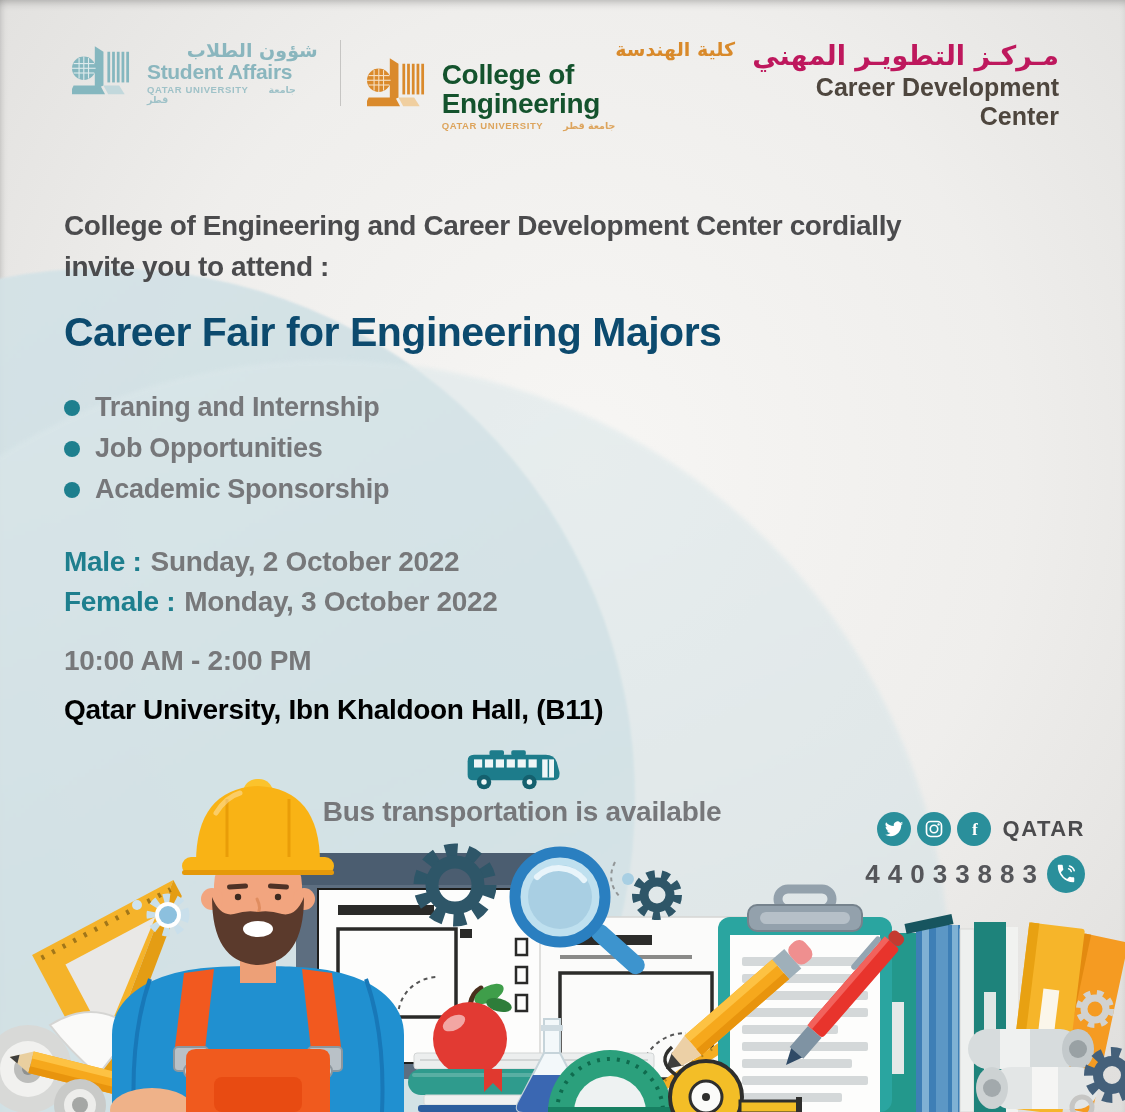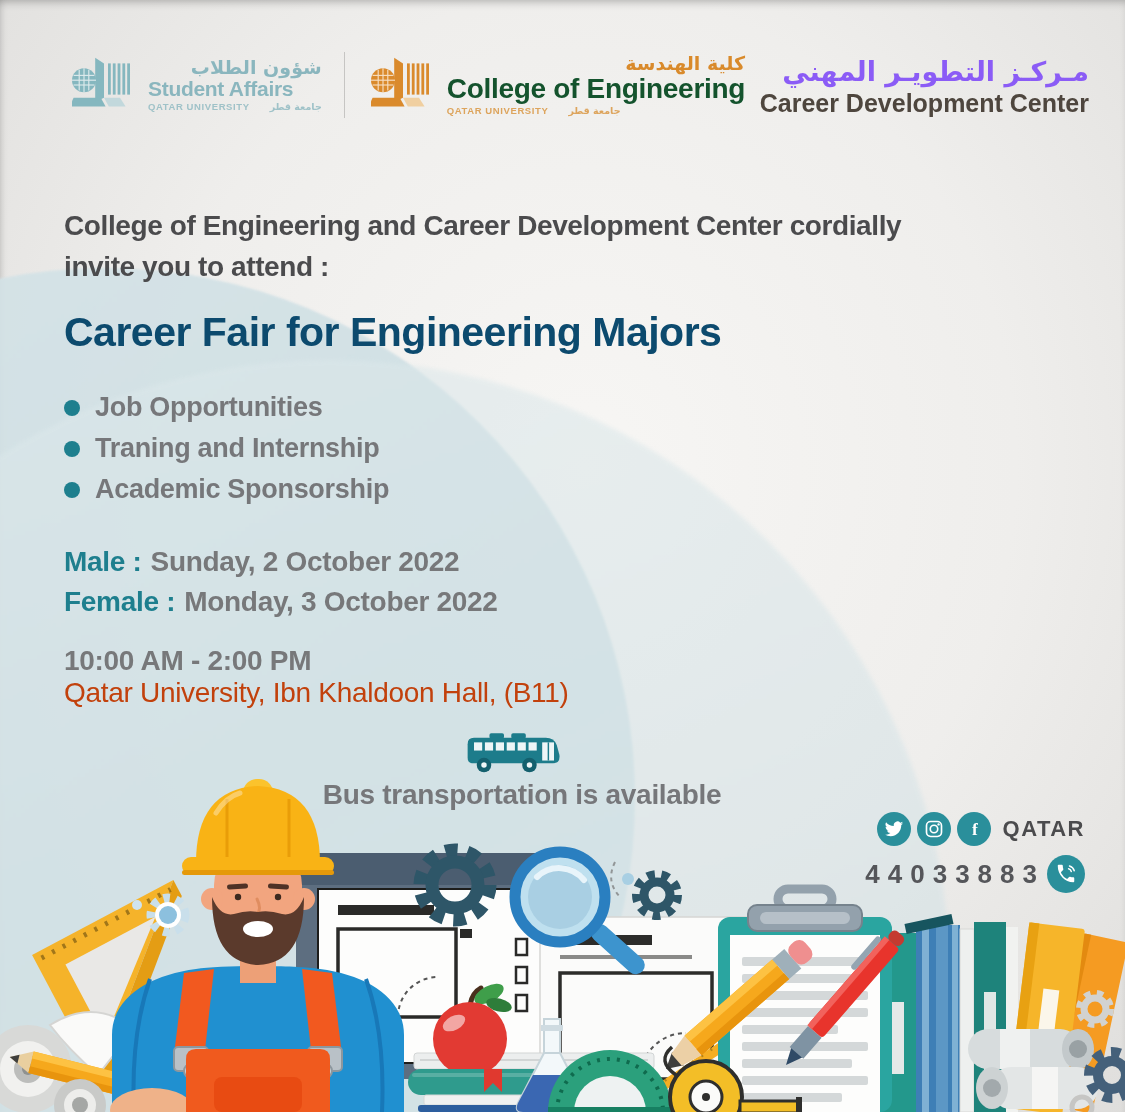--- a/index.html
+++ b/index.html
@@ -9,49 +9,49 @@
   .poster{position:absolute;inset:0;overflow:hidden;
           box-shadow:inset 0 6px 8px -4px rgba(0,0,0,.25), inset 6px 0 8px -6px rgba(0,0,0,.15);}
   
   .bg-circle{position:absolute;border-radius:50%;}
   .c1{left:-425px;top:268px;width:1060px;height:1060px;
       background:linear-gradient(150deg,#d6e4e8 0%,#cddee3 55%,#d8e6e9 100%);opacity:.92;filter:blur(1px);}
   .c2{left:-290px;top:360px;width:1240px;height:1240px;
       background:linear-gradient(160deg,#dfeaec 0%,#d3e2e6 60%,#e2ecee 100%);opacity:.55;filter:blur(2px);}
 
   
-  header{position:absolute;left:72px;right:36px;top:40px;height:78px;display:flex;align-items:flex-end;}
+  header{position:absolute;left:72px;right:66px;top:40px;height:78px;display:flex;align-items:flex-start;}
   .logo{display:flex;align-items:center;}
   .logo-text{margin-left:12px;line-height:1.05;}
   .ar{font-family:"DejaVu Sans",sans-serif;font-weight:bold;direction:rtl;}
   .sa .ar{color:#8ab6be;font-size:19px;}
   .sa .en{color:#8ab6be;font-size:21px;font-weight:bold;letter-spacing:-.3px;}
   .sa .uni{color:#9fc2c8;font-size:9.5px;font-weight:bold;letter-spacing:.6px;margin-top:2px;}
   .ce .ar{color:#d98a2b;font-size:19px;}
   .ce .en{color:#14532d;font-size:28px;font-weight:bold;letter-spacing:-.3px;}
   .ce .uni{color:#dda45c;font-size:9.5px;font-weight:bold;letter-spacing:.6px;margin-top:2px;}
   .uni-ar{font-family:"DejaVu Sans",sans-serif;margin-left:20px;font-weight:bold;}
   .vdiv{width:1px;height:66px;background:#c6c5c3;margin:0 26px 0 22px;}
   .cdc{margin-left:auto;text-align:right;display:block;}
-  .cdc .ar{color:#8b5cf6;font-size:27px;letter-spacing:.5px;}
+  .cdc .ar{color:#be185d;font-size:27px;letter-spacing:.5px;}
   .cdc .en{color:#4e463e;font-size:25px;font-weight:bold;margin-top:2px;}
 
   
   main{position:absolute;left:64px;top:205px;width:900px;}
   .intro{margin:0;font-size:28px;font-weight:bold;color:#4b4b4d;line-height:41px;letter-spacing:-.4px;}
   .title{margin:22px 0 0 0;font-size:41px;font-weight:bold;color:#0c4a6e;letter-spacing:-.5px;line-height:46px;}
   .bullets{list-style:none;margin:32px 0 0 0;padding:0;}
   .bullets li{display:flex;align-items:center;height:41px;font-size:27px;font-weight:bold;color:#76777a;letter-spacing:-.3px;}
   .dot{width:16px;height:16px;border-radius:50%;background:#1e7f8e;margin-right:15px;flex:0 0 auto;}
   .schedule{margin-top:32px;}
   .sched-row{height:40px;font-size:28px;font-weight:bold;letter-spacing:-.3px;display:flex;align-items:center;}
   .sched-label{color:#1e7f8e;margin-right:9px;}
   .sched-value{color:#77787a;}
   .time{margin-top:23px;font-size:28px;font-weight:bold;color:#77787a;letter-spacing:-.3px;}
-  .location{font-size:28px;font-weight:normal;color:#c2410c;letter-spacing:-.3px;}
+  .location{margin-top:17px;font-size:28px;font-weight:bold;color:#000000;letter-spacing:-.3px;}
   .bus-row{margin-top:24px;display:flex;align-items:center;flex-direction:column;}
   .bus-row svg{width:100px;height:46px;}
   .bus-text{margin-left:16px;font-size:28px;font-weight:bold;color:#76777a;letter-spacing:-.3px;}
 
   
   .contact{position:absolute;right:40px;top:812px;text-align:right;}
   .social-row{display:flex;align-items:center;justify-content:flex-end;}
   .social-ic{width:34px;height:34px;border-radius:50%;background:#2a8f9b;margin-left:6px;
              display:flex;align-items:center;justify-content:center;}
   .social-ic svg{width:20px;height:20px;}
@@ -144,25 +144,25 @@
 
   <main>
     <p class="intro">
       <span>College of Engineering and Career Development Center cordially</span><br><span>invite you to attend :</span>
     </p>
     <h1 class="title">Career Fair for Engineering Majors</h1>
 
     <ul class="bullets">
       <li>
           <span class="dot"></span>
-          <span>Job Opportunities</span>
+          <span>Traning and Internship</span>
         </li>
       <li>
           <span class="dot"></span>
-          <span>Traning and Internship</span>
+          <span>Job Opportunities</span>
         </li>
       <li>
           <span class="dot"></span>
           <span>Academic Sponsorship</span>
         </li>
     </ul>
 
     <div class="schedule">
       <div class="sched-row">
         <span class="sched-label">Male :</span>

